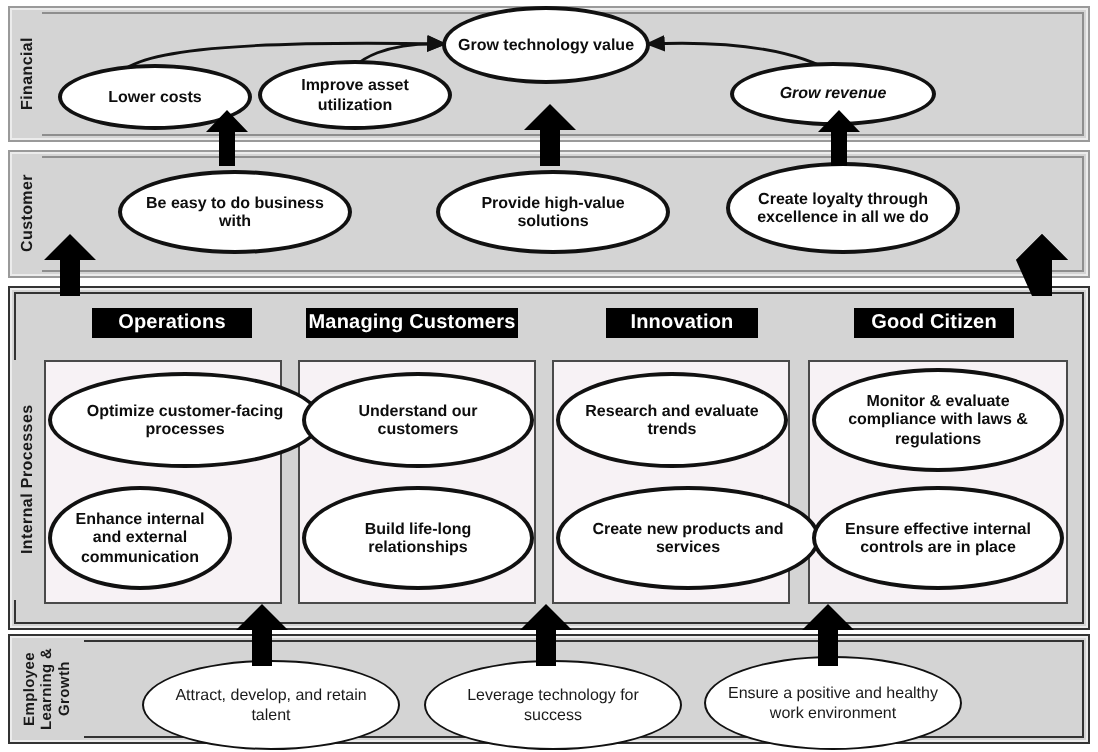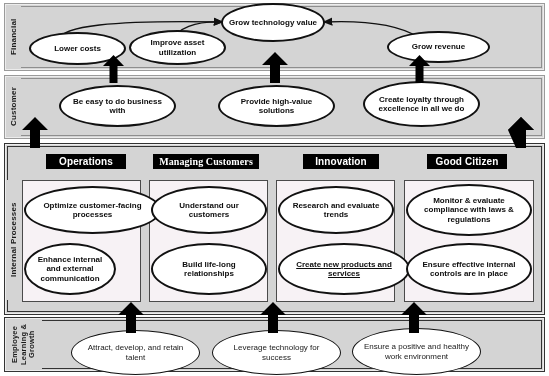--- a/index.html
+++ b/index.html
@@ -161,44 +161,44 @@
       </marker>
     </defs>
     <path d="M58,40 C62,26 110,20 222,22" fill="none" stroke="#111111" stroke-width="1.4" marker-end="url(#arrowhead)"></path>
     <path d="M172,42 C176,28 196,21 222,22" fill="none" stroke="#111111" stroke-width="1.4" marker-end="url(#arrowhead)"></path>
     <path d="M418,37 C400,26 370,20 324,22" fill="none" stroke="#111111" stroke-width="1.4" marker-end="url(#arrowhead)"></path>
   </svg>
 
   <div class="ellipse" style="left:29px;  top:32px;  width:97px;  height:33px;">Lower costs</div>
   <div class="ellipse" style="left:129px; top:30px;  width:97px;  height:35px;">Improve asset utilization</div>
   <div class="ellipse" style="left:221px; top:3px;   width:104px; height:39px;">Grow technology value</div>
-  <div class="ellipse" style="left:387px; top:31px;  width:103px; height:32px;">Grow revenue</div>
+  <div class="ellipse" style="left:365px; top:31px;  width:103px; height:32px;font-style:italic;">Grow revenue</div>
 
   <div class="ellipse" style="left:59px;  top:85px;  width:117px; height:42px;">Be easy to do business with</div>
   <div class="ellipse" style="left:218px; top:85px;  width:117px; height:42px;">Provide high-value solutions</div>
   <div class="ellipse" style="left:363px; top:81px;  width:117px; height:46px;">Create loyalty through excellence in all we do</div>
 
   <div class="theme-box" style="left:22px;  top:180px; width:119px; height:122px;"></div>
   <div class="theme-box" style="left:149px; top:180px; width:119px; height:122px;"></div>
   <div class="theme-box" style="left:276px; top:180px; width:119px; height:122px;"></div>
   <div class="theme-box" style="left:404px; top:180px; width:130px; height:122px;"></div>
 
   <div class="theme-header" style="left:46px;  top:154px; width:80px;">Operations</div>
-  <div class="theme-header" style="left:153px; top:154px; width:106px;font-family:Liberation Serif, serif;">Managing Customers</div>
+  <div class="theme-header" style="left:153px; top:154px; width:106px;">Managing Customers</div>
   <div class="theme-header" style="left:303px; top:154px; width:76px;">Innovation</div>
   <div class="theme-header" style="left:427px; top:154px; width:80px;">Good Citizen</div>
 
   <div class="ellipse" style="left:24px;  top:186px; width:137px; height:48px;">Optimize customer-facing processes</div>
   <div class="ellipse" style="left:24px;  top:243px; width:92px; height:52px;">Enhance internal and external communication</div>
 
   <div class="ellipse" style="left:151px; top:186px; width:116px; height:48px;">Understand our customers</div>
   <div class="ellipse" style="left:151px; top:243px; width:116px; height:52px;">Build life-long relationships</div>
 
   <div class="ellipse" style="left:278px; top:186px; width:116px; height:48px;">Research and evaluate trends</div>
-  <div class="ellipse" style="left:278px; top:243px; width:132px; height:52px;text-decoration:underline;">Create new products and services</div>
+  <div class="ellipse" style="left:278px; top:243px; width:132px; height:52px;">Create new products and services</div>
 
   <div class="ellipse" style="left:406px; top:184px; width:126px; height:52px;">Monitor &amp; evaluate compliance with laws &amp; regulations</div>
   <div class="ellipse" style="left:406px; top:243px; width:126px; height:52px;">Ensure effective internal controls are in place</div>
 
   <div class="ellipse thin" style="left:71px;  top:330px; width:129px; height:45px;">Attract, develop, and retain talent</div>
   <div class="ellipse thin" style="left:212px; top:330px; width:129px; height:45px;">Leverage technology for success</div>
   <div class="ellipse thin" style="left:352px; top:328px; width:129px; height:47px;">Ensure a positive and healthy work environment</div>
 
   <div class="block-arrow" style="left:103px; top:55px;">
     <svg width="21" height="28" viewBox="0 0 21 28">

